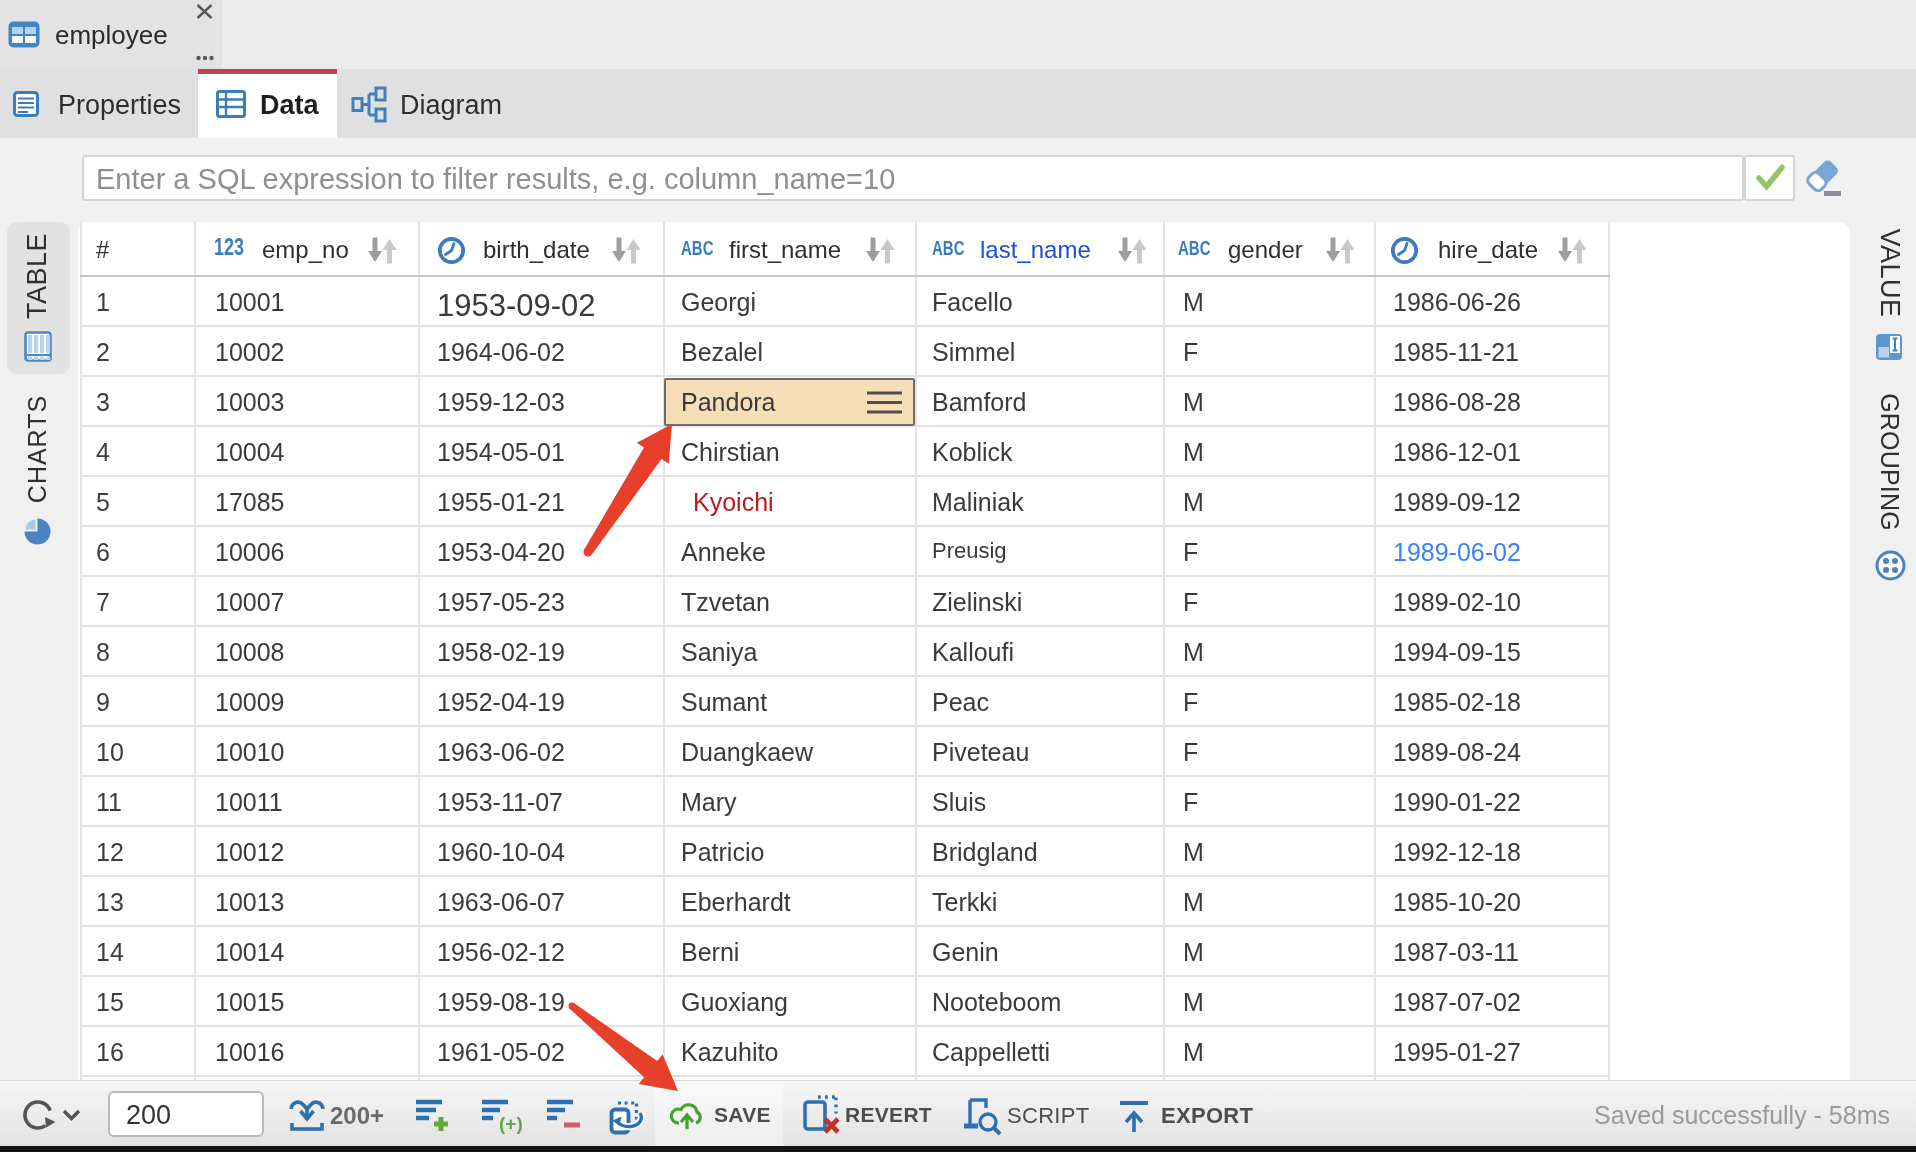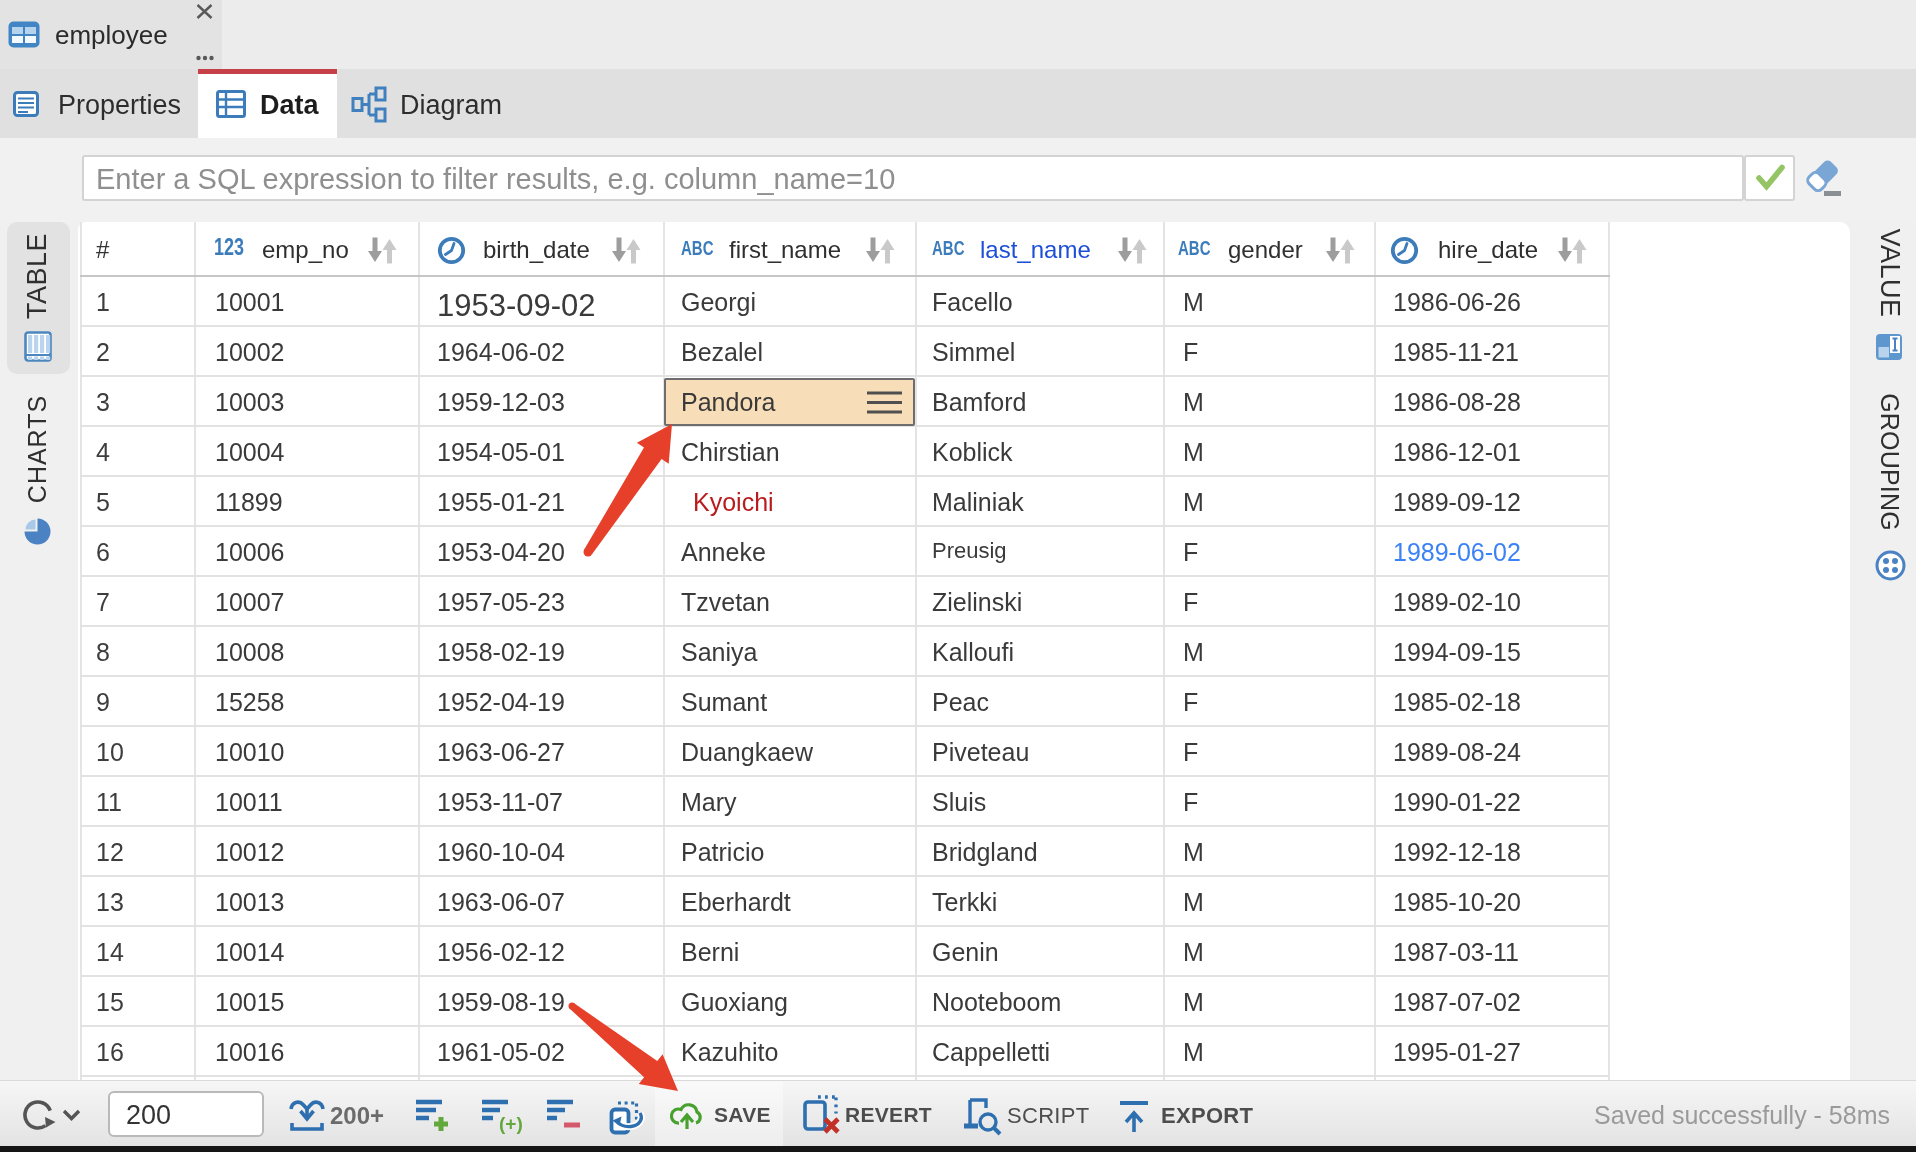--- a/index.html
+++ b/index.html
@@ -183,21 +183,21 @@
 <div class="ab" style="left:1183px;top:388px;font-size:25px;color:#3a3a3a">M</div>
 <div class="ab" style="left:1393px;top:388px;font-size:25px;color:#3a3a3a">1986-08-28</div>
 <div class="ab" style="left:96px;top:438px;font-size:25px;color:#3d3d3d">4</div>
 <div class="ab" style="left:215px;top:438px;font-size:25px;color:#3a3a3a">10004</div>
 <div class="ab" style="left:437px;top:438px;font-size:25px;color:#3a3a3a">1954-05-01</div>
 <div class="ab" style="left:681px;top:438px;font-size:25px;color:#3a3a3a">Chirstian</div>
 <div class="ab" style="left:932px;top:438px;font-size:25px;color:#3a3a3a">Koblick</div>
 <div class="ab" style="left:1183px;top:438px;font-size:25px;color:#3a3a3a">M</div>
 <div class="ab" style="left:1393px;top:438px;font-size:25px;color:#3a3a3a">1986-12-01</div>
 <div class="ab" style="left:96px;top:488px;font-size:25px;color:#3d3d3d">5</div>
-<div class="ab" style="left:215px;top:488px;font-size:25px;color:#3a3a3a">11899</div>
+<div class="ab" style="left:215px;top:488px;font-size:25px;color:#3a3a3a">17085</div>
 <div class="ab" style="left:437px;top:488px;font-size:25px;color:#3a3a3a">1955-01-21</div>
 <div class="ab" style="left:693px;top:488px;font-size:25px;color:#b91c1c">Kyoichi</div>
 <div class="ab" style="left:932px;top:488px;font-size:25px;color:#3a3a3a">Maliniak</div>
 <div class="ab" style="left:1183px;top:488px;font-size:25px;color:#3a3a3a">M</div>
 <div class="ab" style="left:1393px;top:488px;font-size:25px;color:#3a3a3a">1989-09-12</div>
 <div class="ab" style="left:96px;top:538px;font-size:25px;color:#3d3d3d">6</div>
 <div class="ab" style="left:215px;top:538px;font-size:25px;color:#3a3a3a">10006</div>
 <div class="ab" style="left:437px;top:538px;font-size:25px;color:#3a3a3a">1953-04-20</div>
 <div class="ab" style="left:681px;top:538px;font-size:25px;color:#3a3a3a">Anneke</div>
 <div class="ab" style="left:932px;top:538px;font-size:22px;color:#3a3a3a">Preusig</div>
@@ -211,29 +211,29 @@
 <div class="ab" style="left:1183px;top:588px;font-size:25px;color:#3a3a3a">F</div>
 <div class="ab" style="left:1393px;top:588px;font-size:25px;color:#3a3a3a">1989-02-10</div>
 <div class="ab" style="left:96px;top:638px;font-size:25px;color:#3d3d3d">8</div>
 <div class="ab" style="left:215px;top:638px;font-size:25px;color:#3a3a3a">10008</div>
 <div class="ab" style="left:437px;top:638px;font-size:25px;color:#3a3a3a">1958-02-19</div>
 <div class="ab" style="left:681px;top:638px;font-size:25px;color:#3a3a3a">Saniya</div>
 <div class="ab" style="left:932px;top:638px;font-size:25px;color:#3a3a3a">Kalloufi</div>
 <div class="ab" style="left:1183px;top:638px;font-size:25px;color:#3a3a3a">M</div>
 <div class="ab" style="left:1393px;top:638px;font-size:25px;color:#3a3a3a">1994-09-15</div>
 <div class="ab" style="left:96px;top:688px;font-size:25px;color:#3d3d3d">9</div>
-<div class="ab" style="left:215px;top:688px;font-size:25px;color:#3a3a3a">15258</div>
+<div class="ab" style="left:215px;top:688px;font-size:25px;color:#3a3a3a">10009</div>
 <div class="ab" style="left:437px;top:688px;font-size:25px;color:#3a3a3a">1952-04-19</div>
 <div class="ab" style="left:681px;top:688px;font-size:25px;color:#3a3a3a">Sumant</div>
 <div class="ab" style="left:932px;top:688px;font-size:25px;color:#3a3a3a">Peac</div>
 <div class="ab" style="left:1183px;top:688px;font-size:25px;color:#3a3a3a">F</div>
 <div class="ab" style="left:1393px;top:688px;font-size:25px;color:#3a3a3a">1985-02-18</div>
 <div class="ab" style="left:96px;top:738px;font-size:25px;color:#3d3d3d">10</div>
 <div class="ab" style="left:215px;top:738px;font-size:25px;color:#3a3a3a">10010</div>
-<div class="ab" style="left:437px;top:738px;font-size:25px;color:#3a3a3a">1963-06-27</div>
+<div class="ab" style="left:437px;top:738px;font-size:25px;color:#3a3a3a">1963-06-02</div>
 <div class="ab" style="left:681px;top:738px;font-size:25px;color:#3a3a3a">Duangkaew</div>
 <div class="ab" style="left:932px;top:738px;font-size:25px;color:#3a3a3a">Piveteau</div>
 <div class="ab" style="left:1183px;top:738px;font-size:25px;color:#3a3a3a">F</div>
 <div class="ab" style="left:1393px;top:738px;font-size:25px;color:#3a3a3a">1989-08-24</div>
 <div class="ab" style="left:96px;top:788px;font-size:25px;color:#3d3d3d">11</div>
 <div class="ab" style="left:215px;top:788px;font-size:25px;color:#3a3a3a">10011</div>
 <div class="ab" style="left:437px;top:788px;font-size:25px;color:#3a3a3a">1953-11-07</div>
 <div class="ab" style="left:681px;top:788px;font-size:25px;color:#3a3a3a">Mary</div>
 <div class="ab" style="left:932px;top:788px;font-size:25px;color:#3a3a3a">Sluis</div>
 <div class="ab" style="left:1183px;top:788px;font-size:25px;color:#3a3a3a">F</div>

